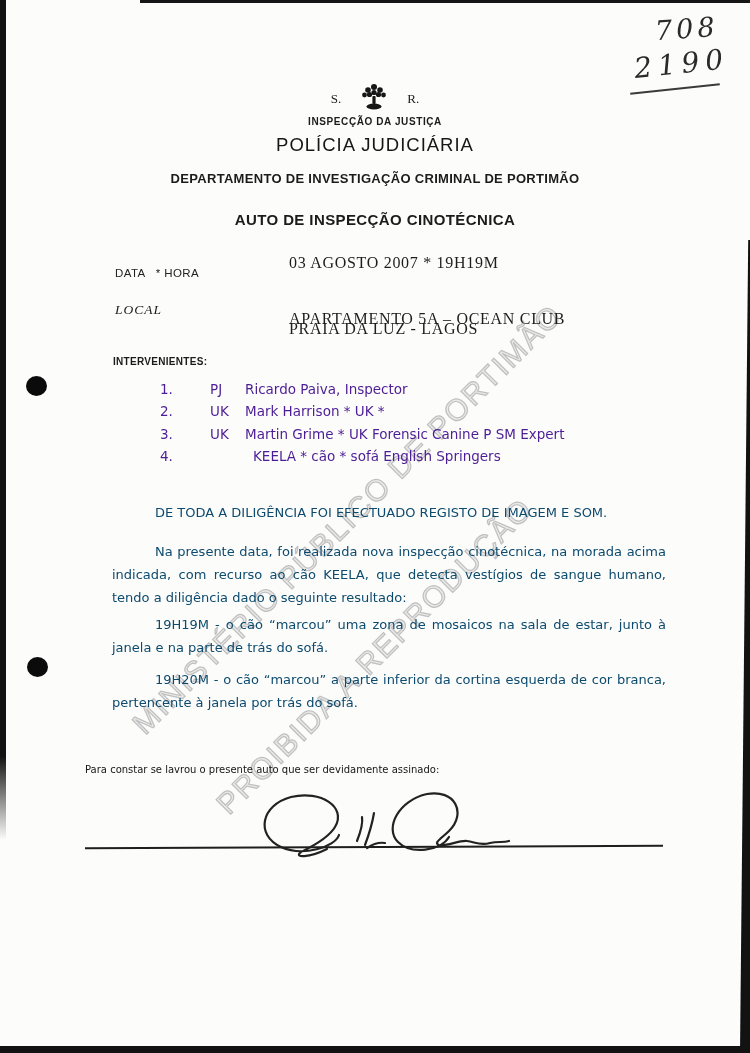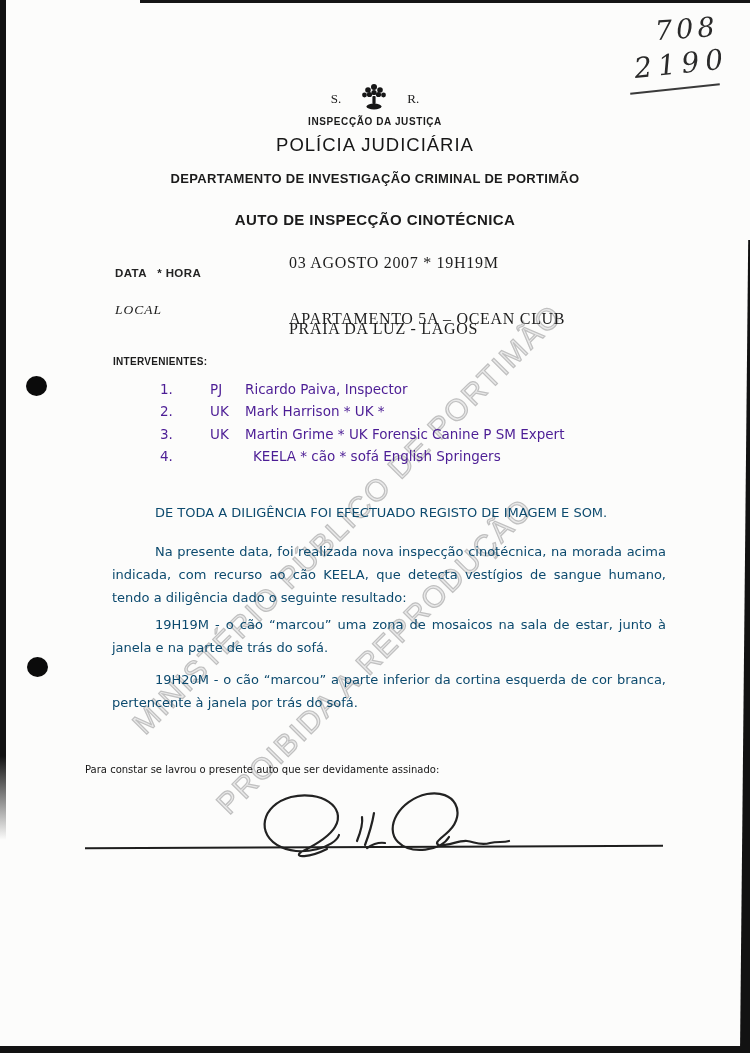--- a/index.html
+++ b/index.html
@@ -28,21 +28,21 @@
 
   
   .sr-row{top:82px;display:flex;justify-content:center;align-items:center;gap:16px;
     font-family:"Liberation Serif", serif;font-size:13px;color:#222;}
   .ministry{top:116px;font-weight:bold;font-size:10px;letter-spacing:.6px;}
   .agency{top:134px;font-size:18.5px;letter-spacing:1px;color:#171717;}
   .department{top:171px;font-weight:bold;font-size:13px;letter-spacing:.3px;}
   .doc-title{top:211px;font-weight:bold;font-size:15px;letter-spacing:.4px;}
 
   
-  .flabel{font-family:"Liberation Sans", sans-serif;font-weight:bold;font-size:11.5px;
+  .flabel{font-family:"Liberation Sans", sans-serif;font-weight:normal;font-size:11.5px;
     letter-spacing:.4px;white-space:pre;color:#232323;}
   .flabel-serif{font-family:"Liberation Serif", serif;font-weight:normal;font-size:13.5px;letter-spacing:1px;}
   .fvalue{font-family:"Liberation Serif", serif;font-size:16px;letter-spacing:.7px;color:#1d1d1d;}
 
   
   .interv-label{left:113px;top:356px;font-family:"Liberation Sans", sans-serif;
     font-weight:bold;font-size:10px;letter-spacing:.3px;}
   .party-row{left:160px;font-size:13.5px;white-space:nowrap;color:#4c1d95;}
   .party-num{display:inline-block;width:50px;}
   .party-org{display:inline-block;width:35px;}

